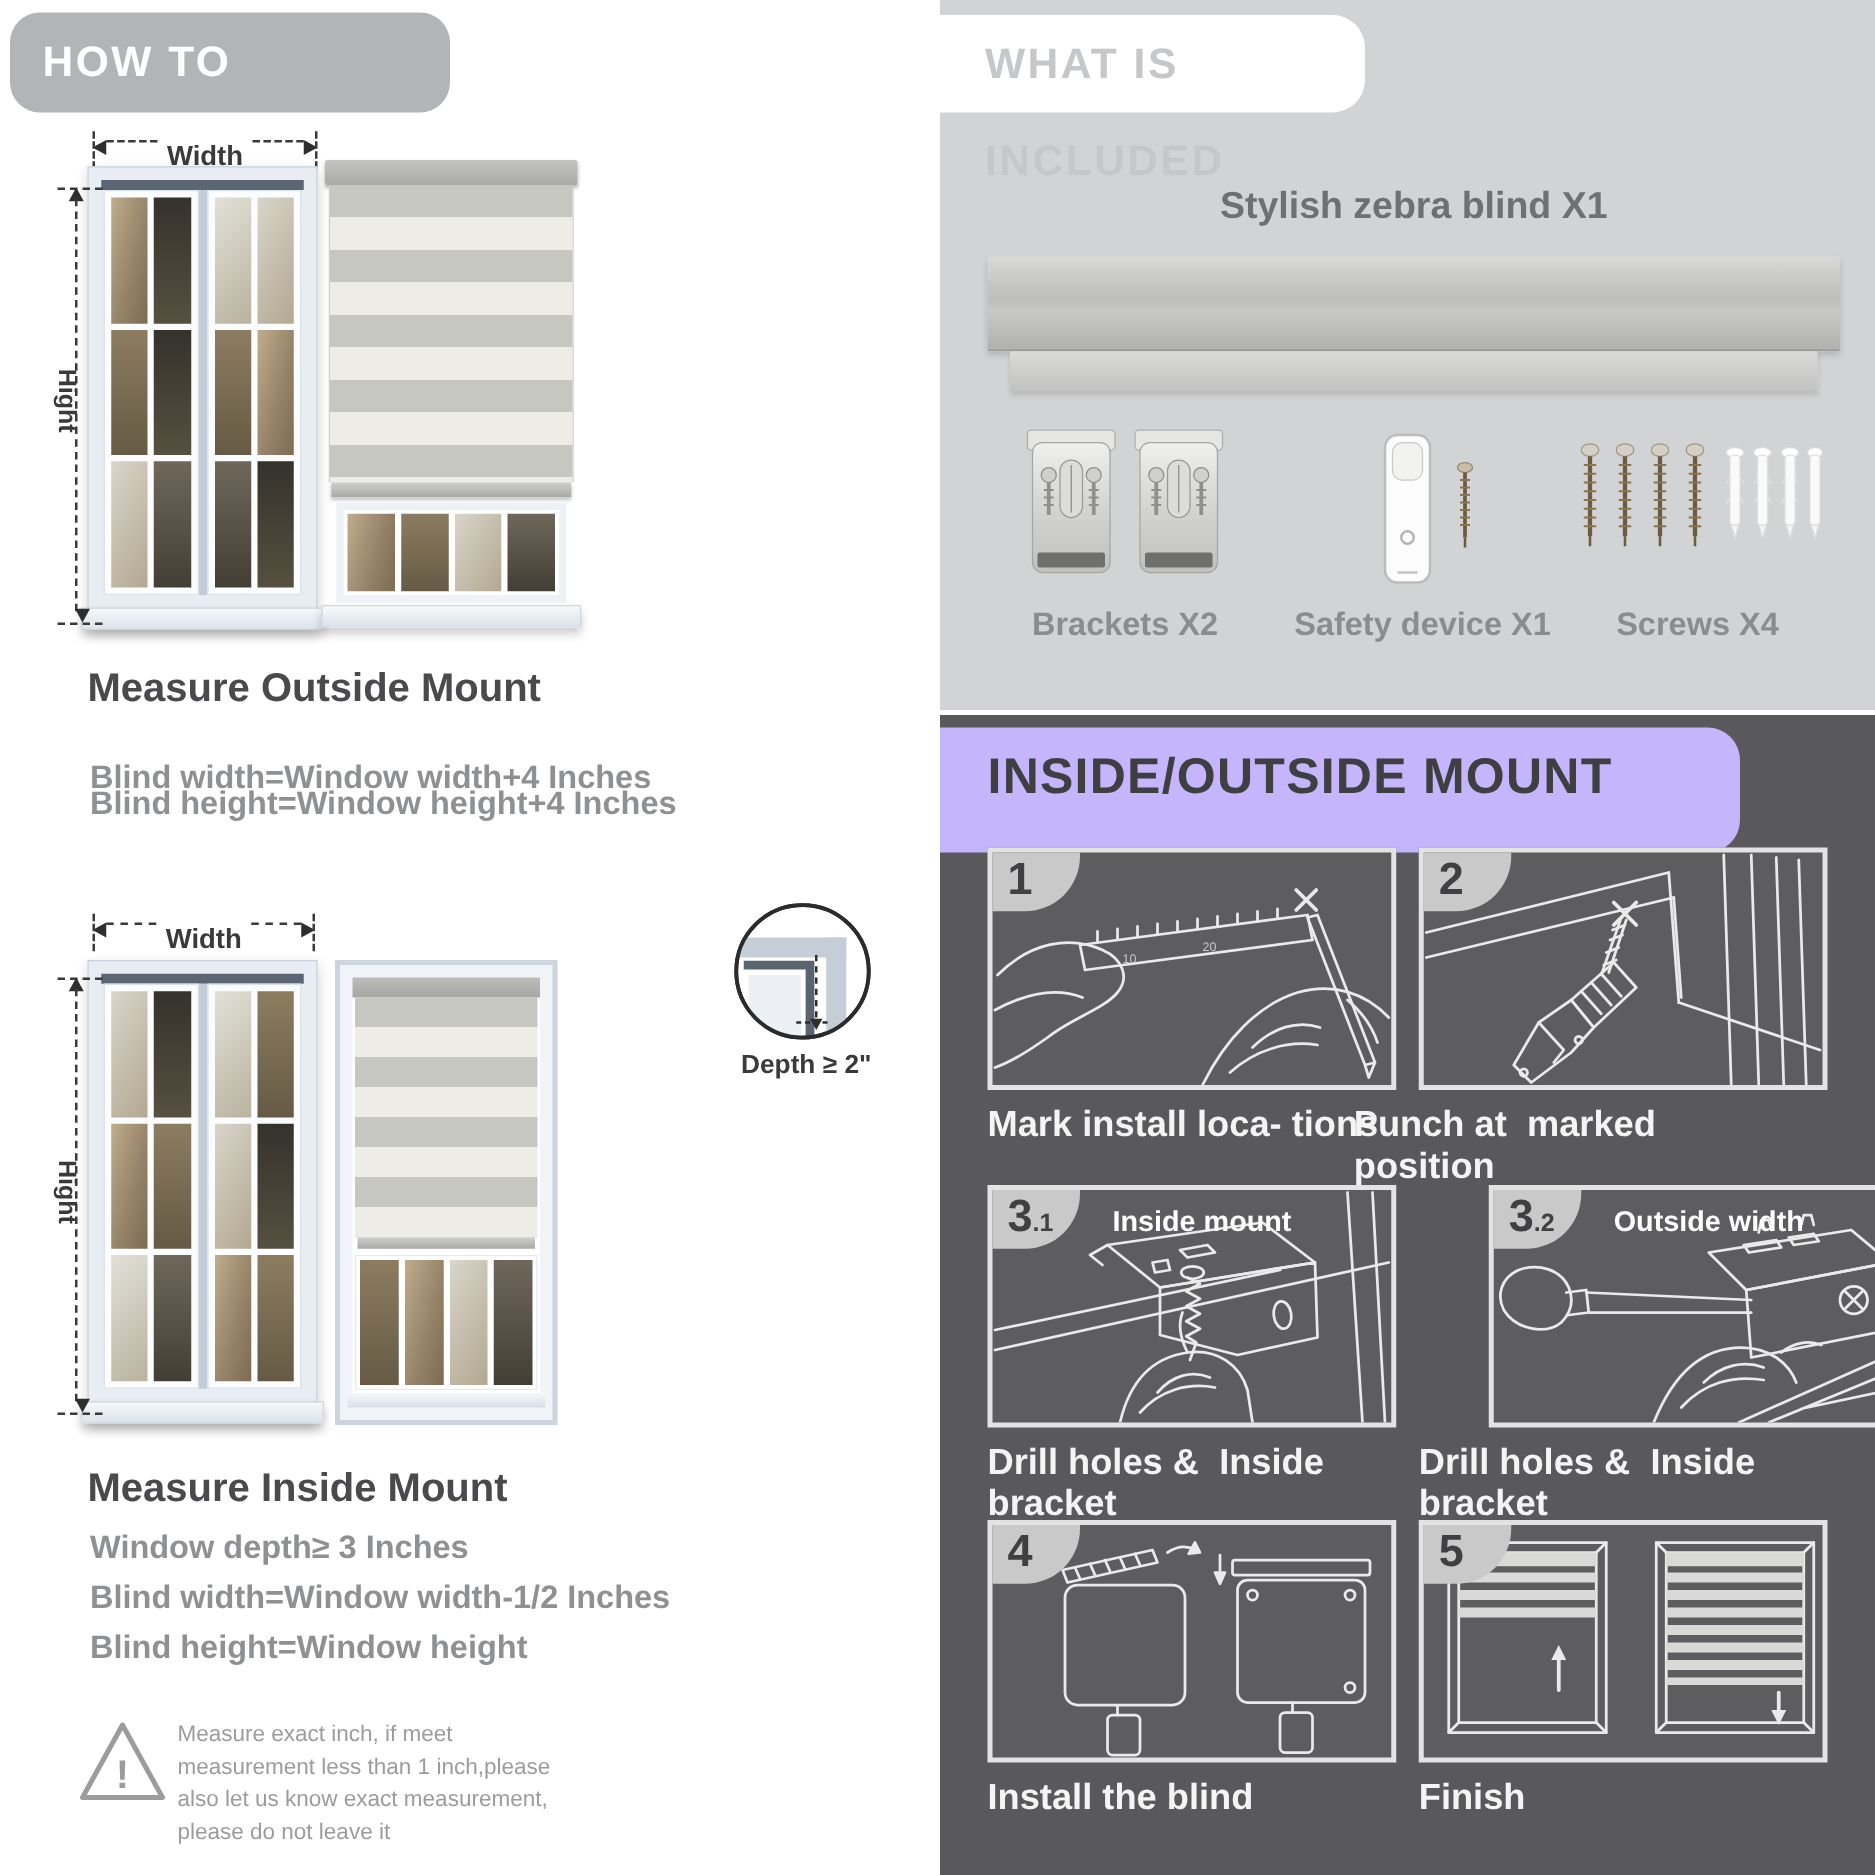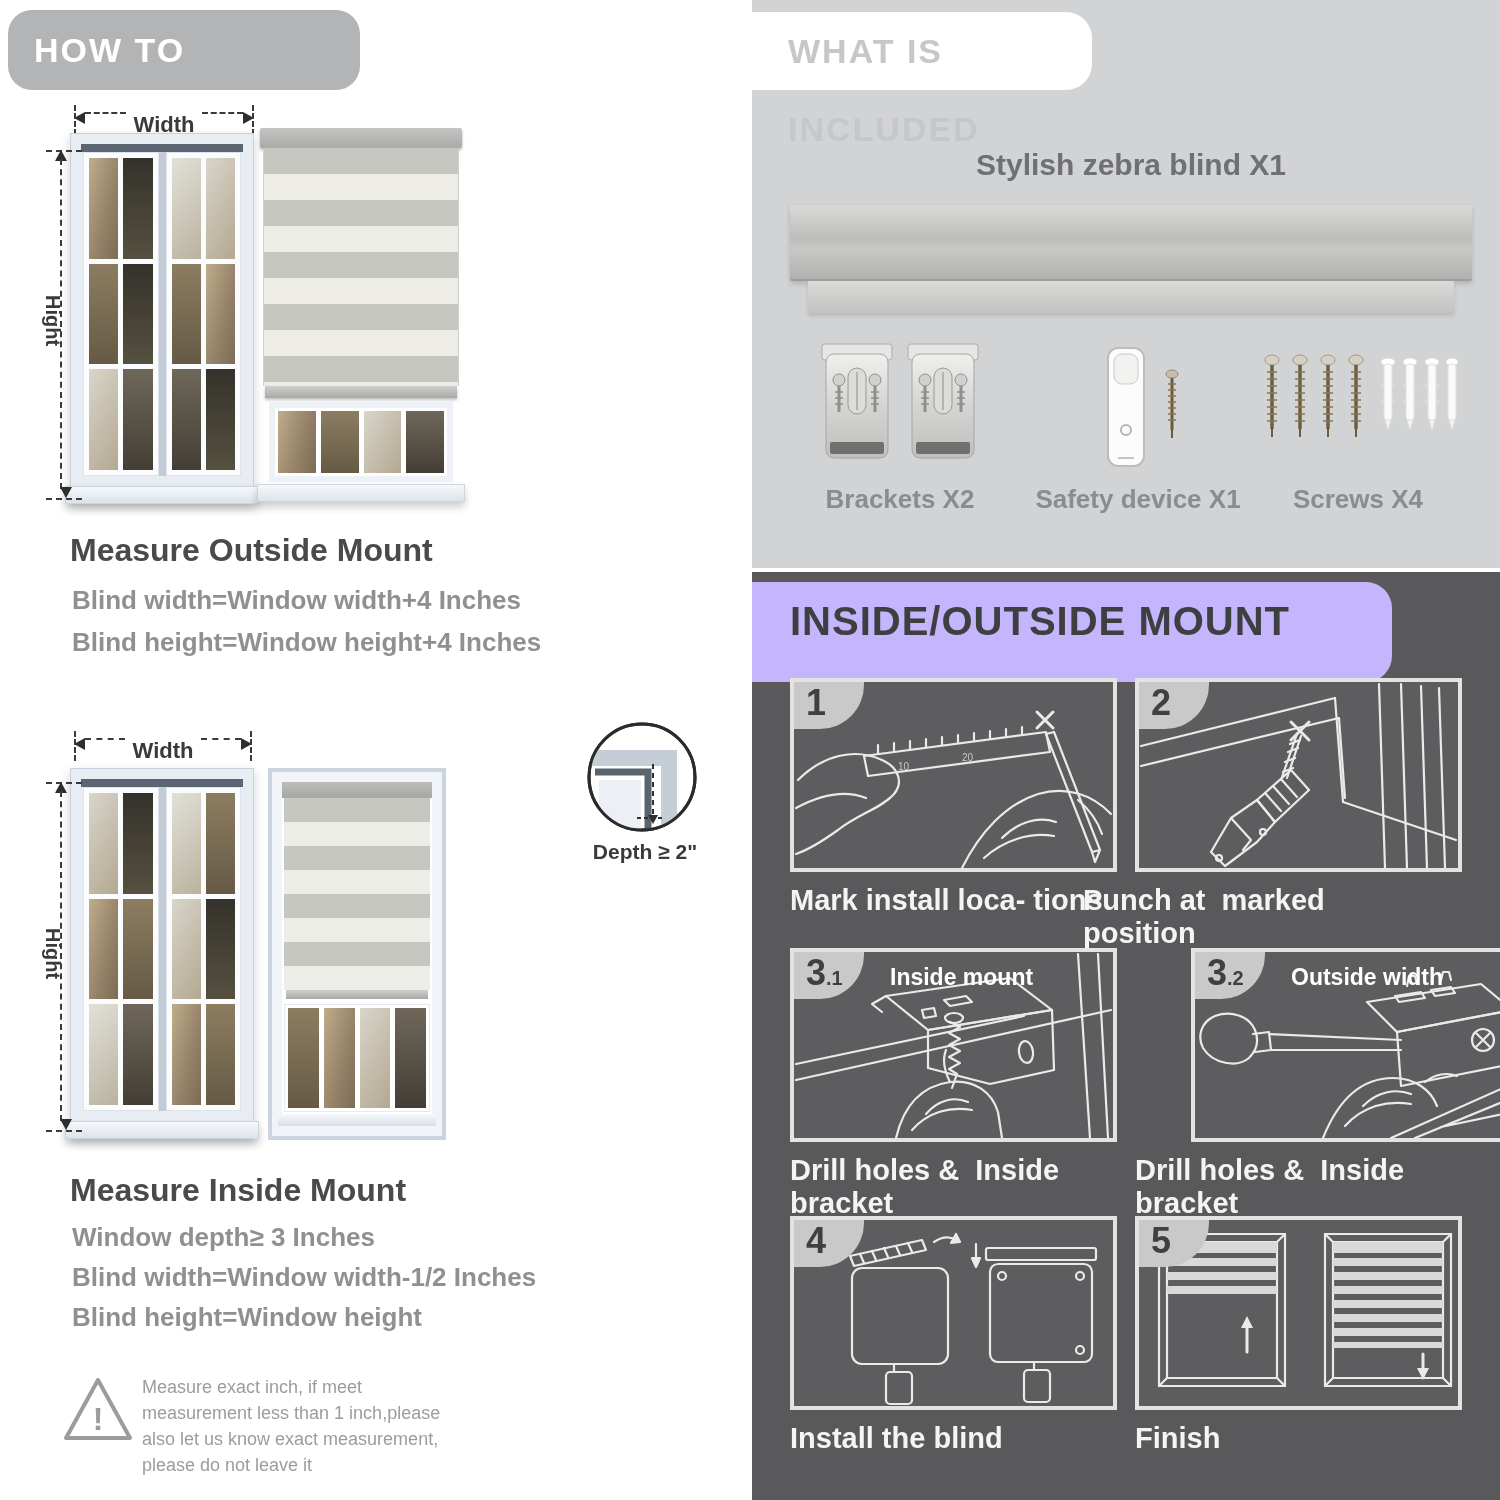--- a/index.html
+++ b/index.html
@@ -163,21 +163,21 @@
     <div class="underwin">
       <div class="upane pa"></div>
         <div class="upane pd"></div>
         <div class="upane pc"></div>
         <div class="upane pf"></div>
     </div>
     <div class="sill"></div>
   </div>
 
   <div class="abs big-title" style="left:70px;top:532px">Measure Outside Mount</div>
-  <div class="abs rule-line" style="left:72px;top:585px">Blind width=Window width+4 Inches</div>
+  <div class="abs rule-line" style="left:72px;top:606px">Blind width=Window width+4 Inches</div>
   <div class="abs rule-line" style="left:72px;top:627px">Blind height=Window height+4 Inches</div>
 
   <div class="abs harrow" style="left:74px;top:738px;width:178px;height:16px">
     <div class="tl"></div>
       <div class="dash-h"></div>
     <span class="wlabel">Width</span>
     <div class="dash-h"></div>
       <div class="tr"></div>
   </div>
   <div class="abs vstub" style="left:74px;top:731px"></div>

